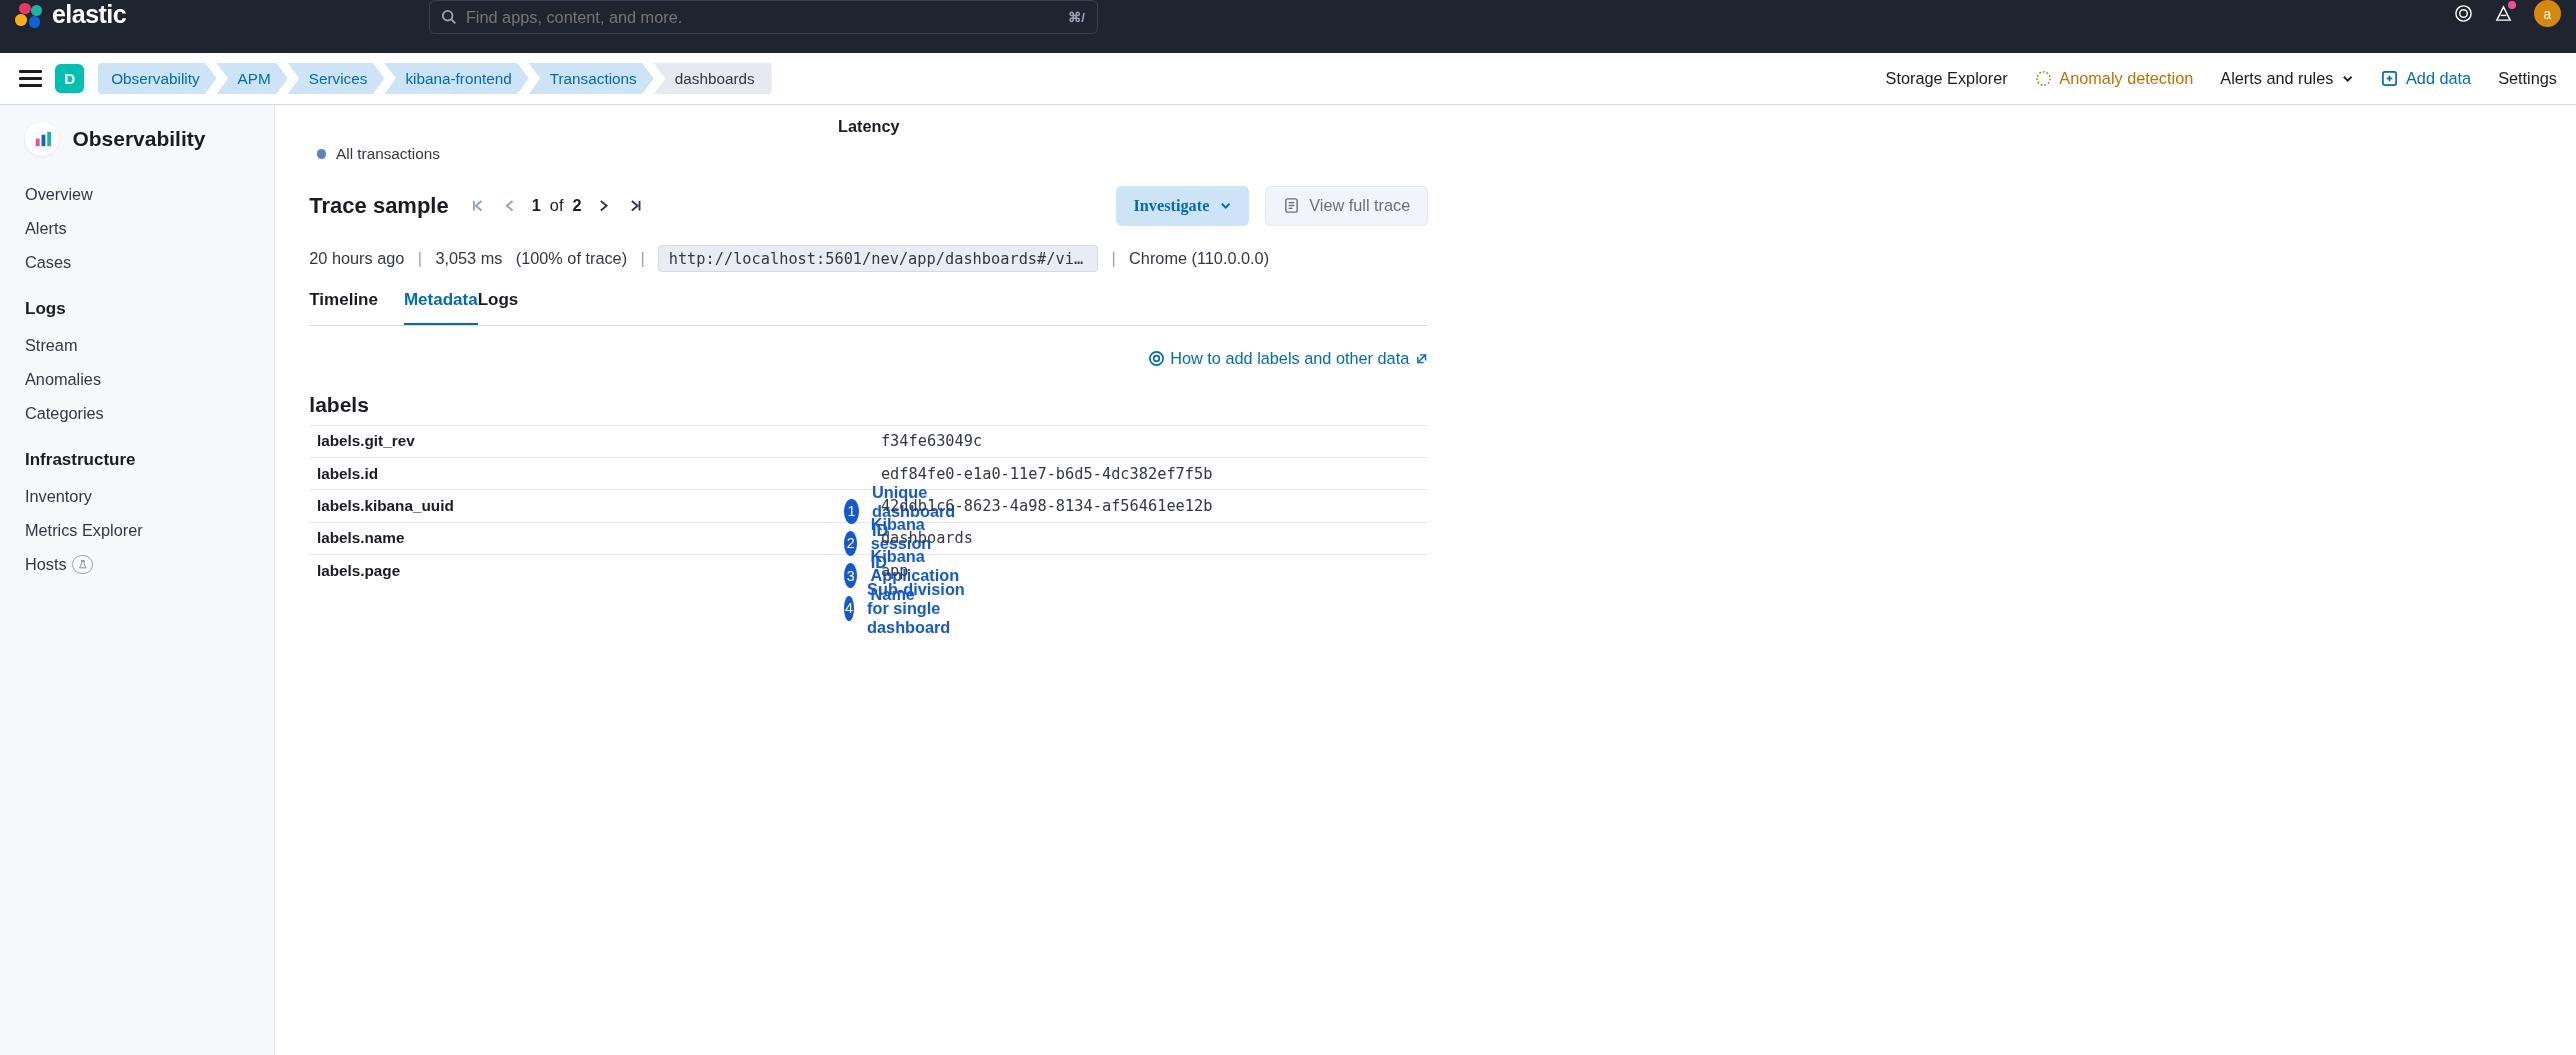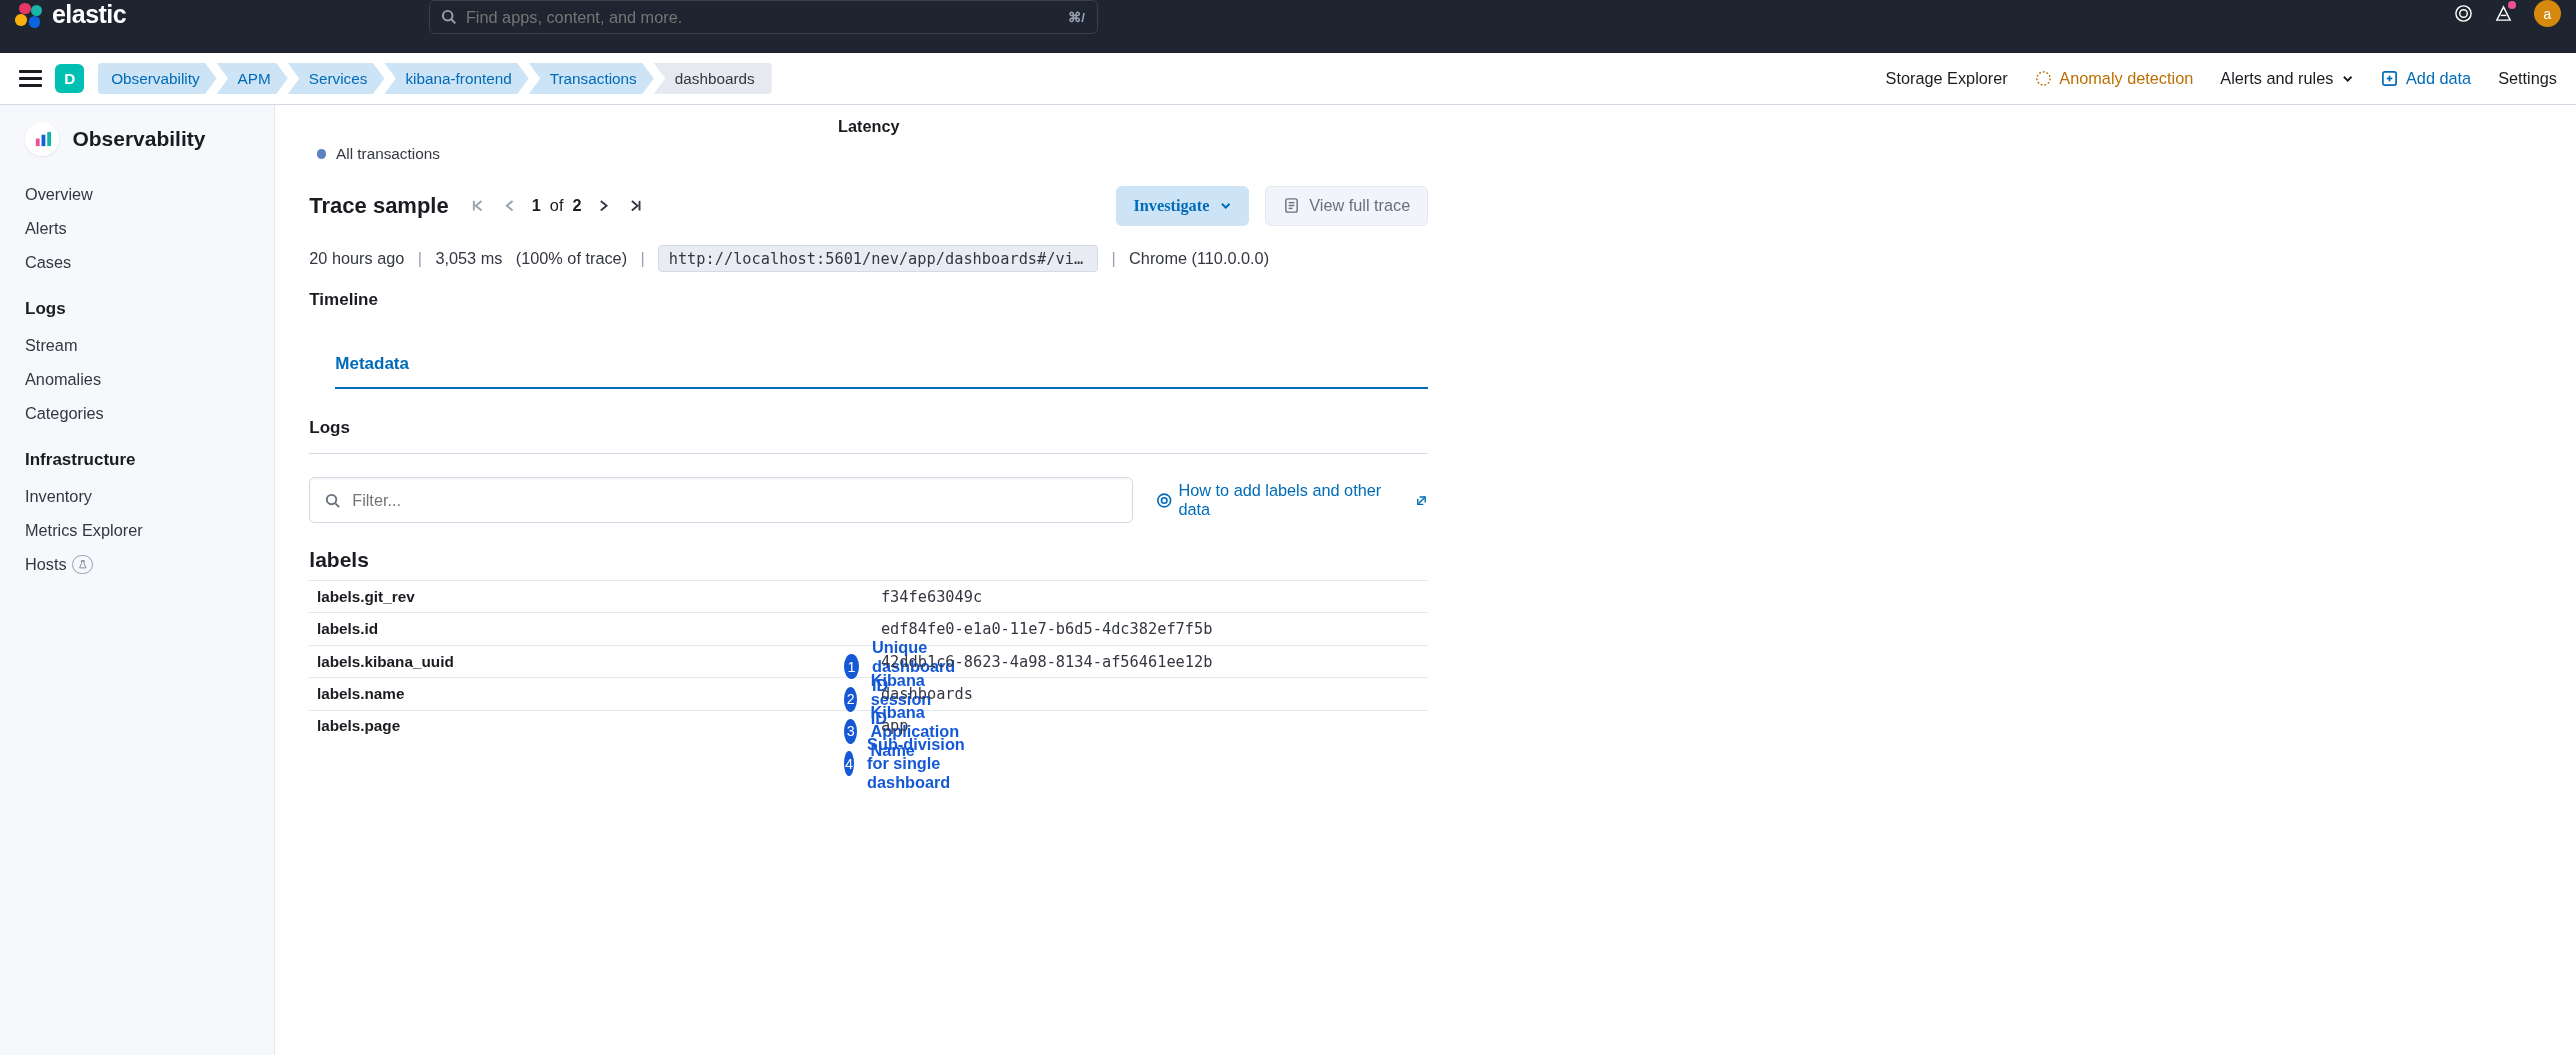--- a/index.html
+++ b/index.html
@@ -69,21 +69,21 @@
 .pager-text b { font-weight: 700; }
 .trace-actions { margin-left: auto; display: flex; align-items: center; gap: 15.3px; }
 .btn { height: 40px; padding: 0 17px; border-radius: 5.7px; display: flex; align-items: center; gap: 9.6px; font-size: 16.3px; cursor: pointer; border: none; }
 .btn-invest { background: #cce4f5; color: #006bb8; font-weight: 600; font-family: Liberation Serif, serif; }
 .btn-view { background: #f1f4fa; color: #69707d; border: 1px solid #e4e8ef; }
 
 .trace-meta { display: flex; align-items: center; gap: 13.4px; padding: 13.4px 0 15.3px 0; font-size: 16.3px; color: #343741; flex-wrap: wrap; }
 .pipe { color: #98a2b3; }
 .url-chip { background: #e9edf3; border: 1px solid #d3dae6; border-radius: 3.8px; padding: 3.8px 9.6px; font-size: 15.3px; max-width: 440px; white-space: nowrap; overflow: hidden; text-overflow: ellipsis; font-family: Menlo, Consolas, monospace; color: #343741; }
 
-.tabs { display: flex; gap: 27px; border-bottom: 1px solid #d3dae6; margin-bottom: 23px; flex-direction: column; }
+.tabs { display: flex; border-bottom: 1px solid #d3dae6; margin-bottom: 23px; }
 .tab { padding: 1.9px 0 13.4px 0; font-size: 17px; font-weight: 700; color: #1a1c21; cursor: pointer; border-bottom: 2.9px solid transparent; }
 .tab.active { color: #006bb8; border-bottom-color: #006bb8; margin-left: 26px; }
 
 .filter-row { display: flex; align-items: center; gap: 23px; margin-bottom: 25px; }
 .filter-box { flex: 0 0 824px; max-width: 824px; height: 46px; border: 1px solid #d3dae6; border-radius: 5.7px; display: flex; align-items: center; padding: 0 13.4px; gap: 11.5px; box-shadow: inset 0 1.9px 1.9px rgba(0,0,0,0.03); }
 .filter-input { flex: 1; border: none; outline: none; font-size: 16.3px; color: #69707d; }
 .help-link { color: #006bb8; font-size: 16.3px; display: flex; align-items: center; gap: 5.7px; margin-left: auto; cursor: pointer; }
 
 .section-title { font-size: 21px; font-weight: 700; margin-bottom: 7.6px; }
 .kv-table { width: 100%; border-collapse: collapse; }
@@ -284,27 +284,20 @@
         <span>Chrome (110.0.0.0)</span>
       </div>
 
       <div class="tabs">
         <div class="tab">Timeline</div>
         <div class="tab active">Metadata</div>
         <div class="tab">Logs</div>
       </div>
 
       <div class="filter-row">
-        <div class="filter-box">
-          <svg width="17" height="17" viewBox="0 0 18 18" fill="none" stroke="#69707d" stroke-width="2">
-              <circle cx="8" cy="8" r="5"></circle>
-              <line x1="12" y1="12" x2="16" y2="16"></line>
-            </svg>
-          <input class="filter-input" placeholder="Filter..." style="">
-        </div>
         <div class="help-link">
           <svg width="17" height="17" viewBox="0 0 18 18" fill="none" stroke="#006bb8" stroke-width="1.8">
               <circle cx="9" cy="9" r="7"></circle>
               <circle cx="9" cy="9" r="3"></circle>
             </svg>
           <span>How to add labels and other data</span>
           <svg width="13.4" height="13.4" viewBox="0 0 14 14" fill="none" stroke="#006bb8" stroke-width="1.5">
               <path d="M5 3 H11 V9"></path>
               <line x1="11" y1="3" x2="4" y2="10"></line>
               <path d="M9 11 H3 V5"></path>

